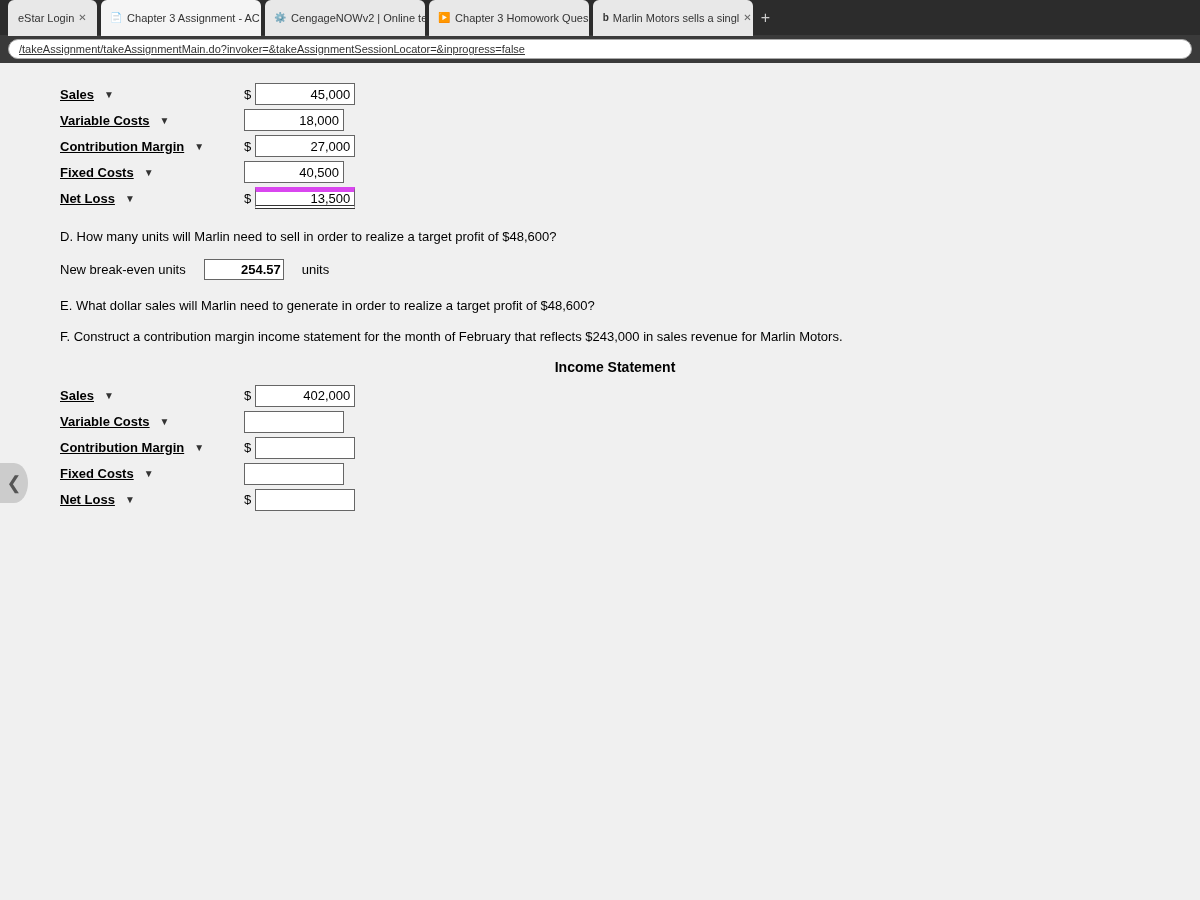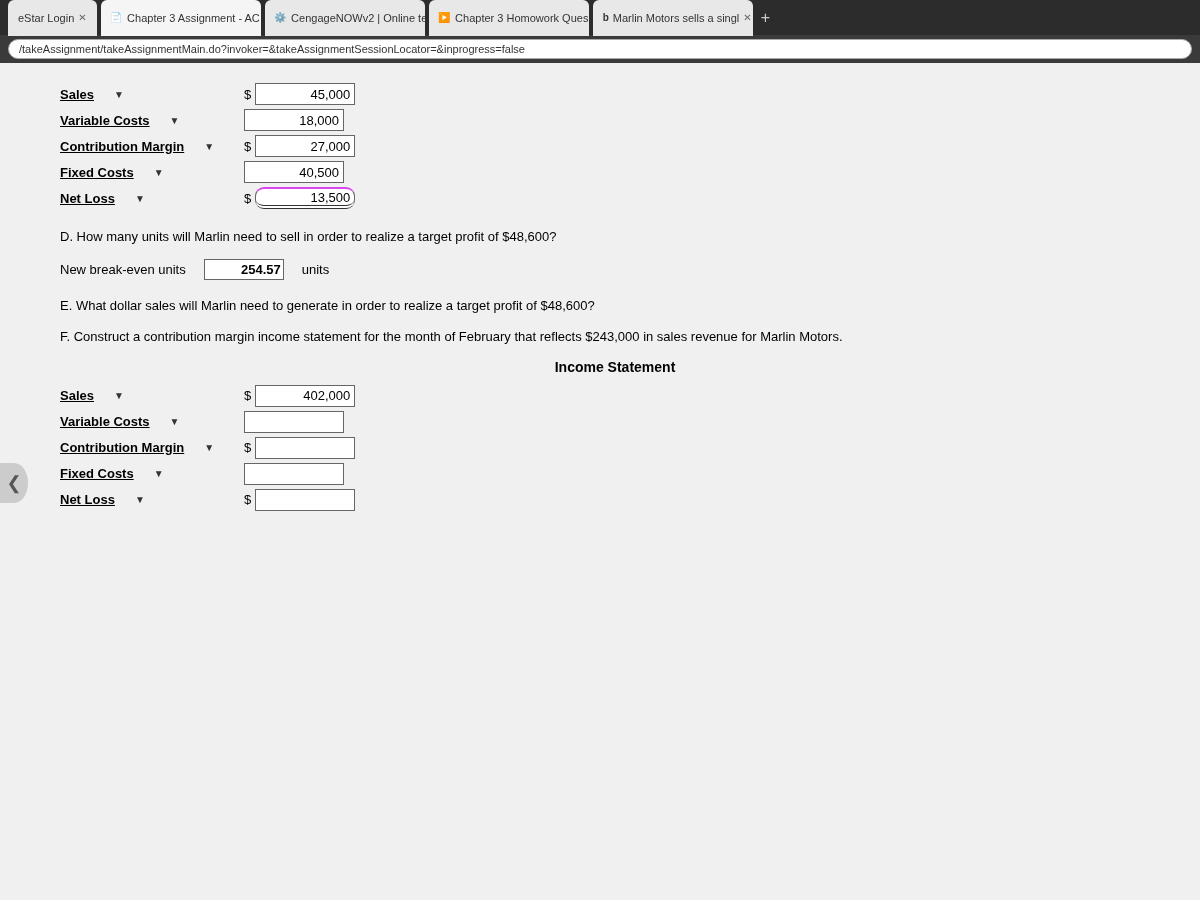--- a/index.html
+++ b/index.html
@@ -6,34 +6,34 @@
     body { width: 1200px; height: 900px; font-family: Arial, sans-serif; font-size: 13px; background: #3a3a3a; overflow: hidden; }
 
     
     .browser-chrome { background: #2c2c2c; height: 35px; display: flex; align-items: center; padding: 0 8px; gap: 4px; }
     .tab { display: flex; align-items: center; background: #e8e8e8; border-radius: 6px 6px 0 0; padding: 12px 10px; font-size: 11px; color: #333; gap: 4px; max-width: 160px; white-space: nowrap; overflow: hidden; }
     .tab.active { background: #f5f5f5; }
     .tab-close { font-size: 10px; color: #666; cursor: pointer; }
     .new-tab { color: #ccc; font-size: 16px; margin-left: 4px; cursor: pointer; }
 
     .address-bar { background: #3a3a3a; padding: 4px 8px; }
-    .address-bar input { width: 100%; background: #fff; border: 1px solid #aaa; border-radius: 12px; padding: 3px 10px; font-size: 11px; color: #333; }
+    .address-bar input { width: 100%; background: #fff; border: 1px solid #aaa; border-radius: 12px; padding: 3px 10px; font-size: 11px; color: #333; text-decoration: underline; }
 
     
     .content-area { background: #f0f0f0; height: calc(900px - 60px); overflow-y: auto; position: relative; display: flex; }
 
     
     .nav-arrow { position: absolute; left: 0; top: 50%; transform: translateY(-50%); background: #ccc; border-radius: 0 50% 50% 0; width: 28px; height: 40px; display: flex; align-items: center; justify-content: center; cursor: pointer; z-index: 10; font-size: 18px; color: #555; }
 
     .main-content { margin-left: 30px; padding: 20px 30px; flex: 1; background: #f0f0f0; }
 
     
     .income-table { margin-bottom: 18px; }
     .income-row { display: flex; align-items: center; margin-bottom: 4px; gap: 4px; }
-    .row-label { display: flex; align-items: center; gap: 20px; min-width: 180px; }
+    .row-label { display: flex; align-items: center; gap: 10px; min-width: 180px; }
     .row-label-text { font-size: 13px; font-weight: bold; text-decoration: underline; }
     .dropdown-arrow { font-size: 10px; color: #333; cursor: pointer; }
     .dollar-sign { font-size: 13px; }
     .value-box { border: 1px solid #666; background: #fff; width: 100px; height: 22px; display: flex; align-items: center; justify-content: flex-end; padding-right: 4px; font-size: 13px; }
     .value-box-empty { background: #fff; }
 
     
     .section-title { font-size: 14px; font-weight: bold; margin-bottom: 10px; text-align: center; }
 
     
@@ -130,21 +130,21 @@
           <span>40,500</span>
         </div>
       </div>
 
       <div class="income-row">
         <div class="row-label">
           <span class="row-label-text">Net Loss</span>
           <span class="dropdown-arrow">▼</span>
         </div>
         <span class="dollar-sign">$</span>
-        <div class="value-box" style="border-top: 2px solid #d946ef; border-bottom: 4px double #333; border-radius: 9px;">
+        <div class="value-box" style="border-top: 5px solid #d946ef; border-bottom: 4px double #333;">
           <span>13,500</span>
         </div>
       </div>
     </div>
 
     <div class="question">
       <span>D. How many units will Marlin need to sell in order to realize a target profit of $48,600?</span>
     </div>
 
     <div class="answer-row">

